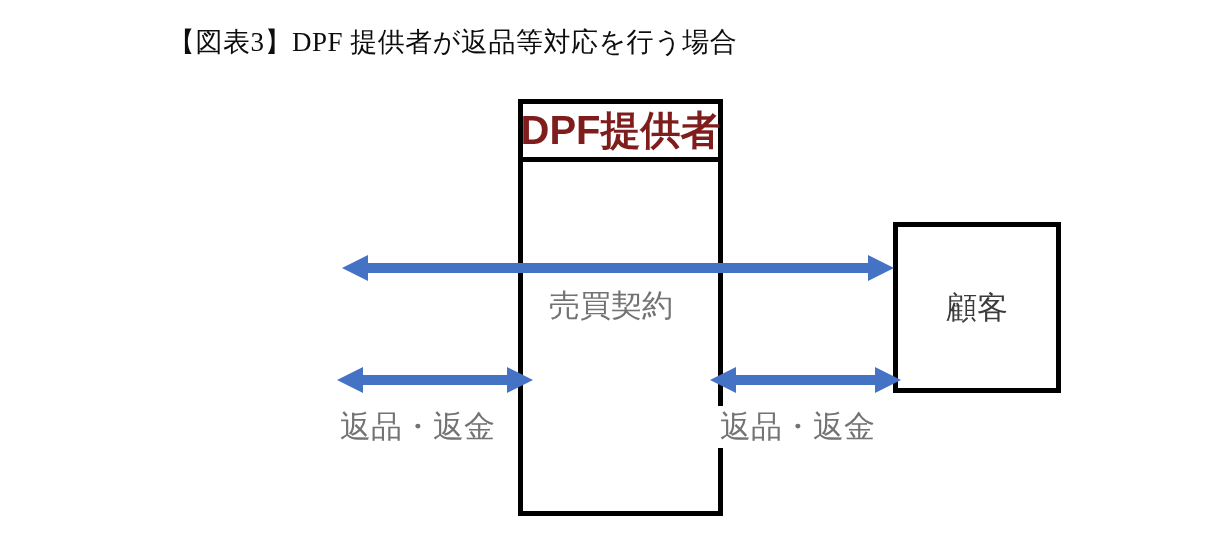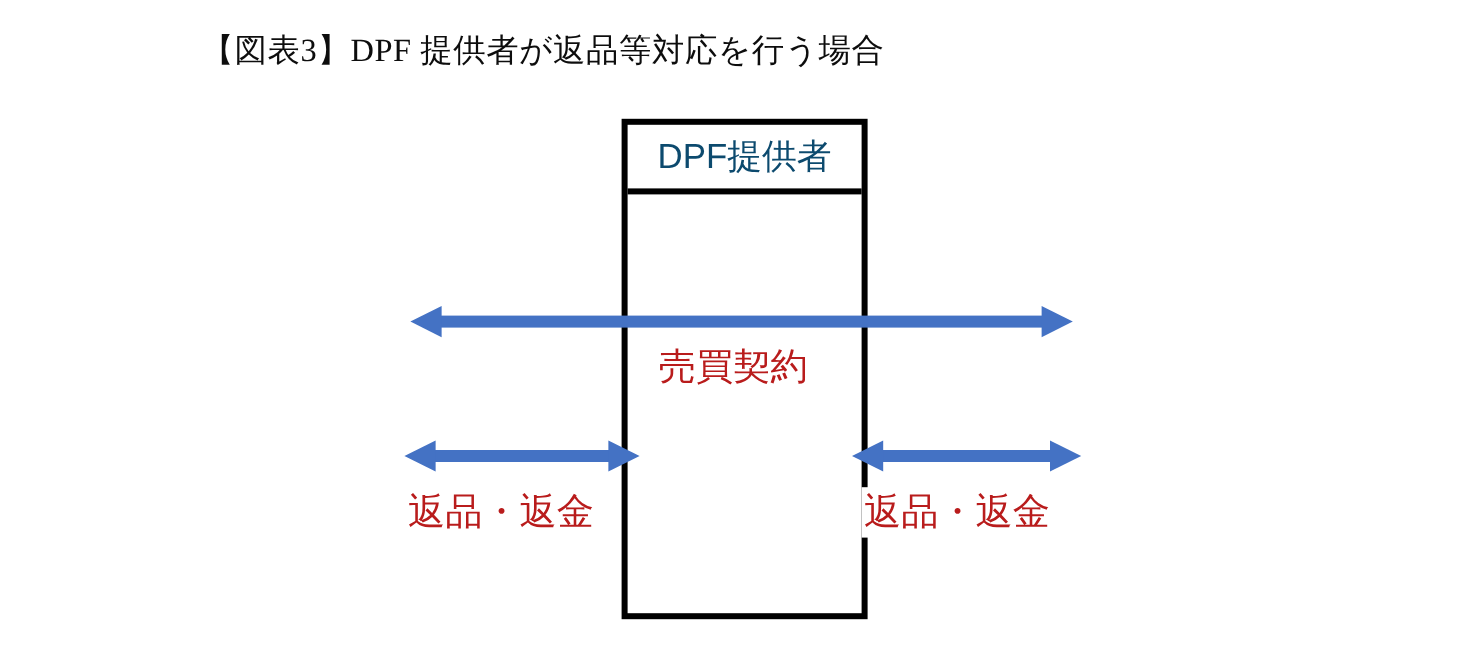--- a/index.html
+++ b/index.html
@@ -83,41 +83,42 @@
     width: 100%;
     height: 58px;
     box-sizing: border-box;
     border-bottom: 5px solid #000000;
     display: flex;
     align-items: center;
     justify-content: center;
   }
   #box-dpf .dpf-header .box-label {
     position: static;
-    font-size: 29px;
-    color: #0c4a6e;
+    font-size: 40px;
+    color: #7f1d1d;
+    font-weight: bold;
   }
 
   
   .arrow {
     position: absolute;
     z-index: 3;
   }
   .arrow svg { display: block; }
 
   #arrow-contract { left: 340px; top: 252px; }
   #arrow-return-left { left: 335px; top: 364px; }
   #arrow-return-right { left: 708px; top: 364px; }
 
   
   .edge-label {
     position: absolute;
     font-family: "Liberation Sans", sans-serif;
     font-size: 31px;
-    color: #b91c1c;
+    color: #737373;
     white-space: nowrap;
     z-index: 4;
     background: #ffffff;
     padding: 0 2px;
   }
   #label-contract {
     left: 547px;
     top: 285px;
   }
   #label-return-left {
@@ -136,20 +137,23 @@
 
   <div class="figure-title">【図表3】DPF 提供者が返品等対応を行う場合</div>
 
   <div class="box" id="box-dpf">
     <div class="dpf-header">
       <span class="box-label">DPF提供者</span>
     </div>
   </div>
 
 
+  <div class="box" id="box-customer">
+    <span class="box-label">顧客</span>
+  </div>
 
   <div class="arrow" id="arrow-contract">
     <svg width="556" height="32" viewBox="0 0 556 32" xmlns="http://www.w3.org/2000/svg">
       <rect x="24" y="11" width="508" height="10" fill="#4472C4"></rect>
       <polygon points="2,16 28,3 28,29" fill="#4472C4"></polygon>
       <polygon points="554,16 528,3 528,29" fill="#4472C4"></polygon>
     </svg>
   </div>
 
   <div class="arrow" id="arrow-return-left">

